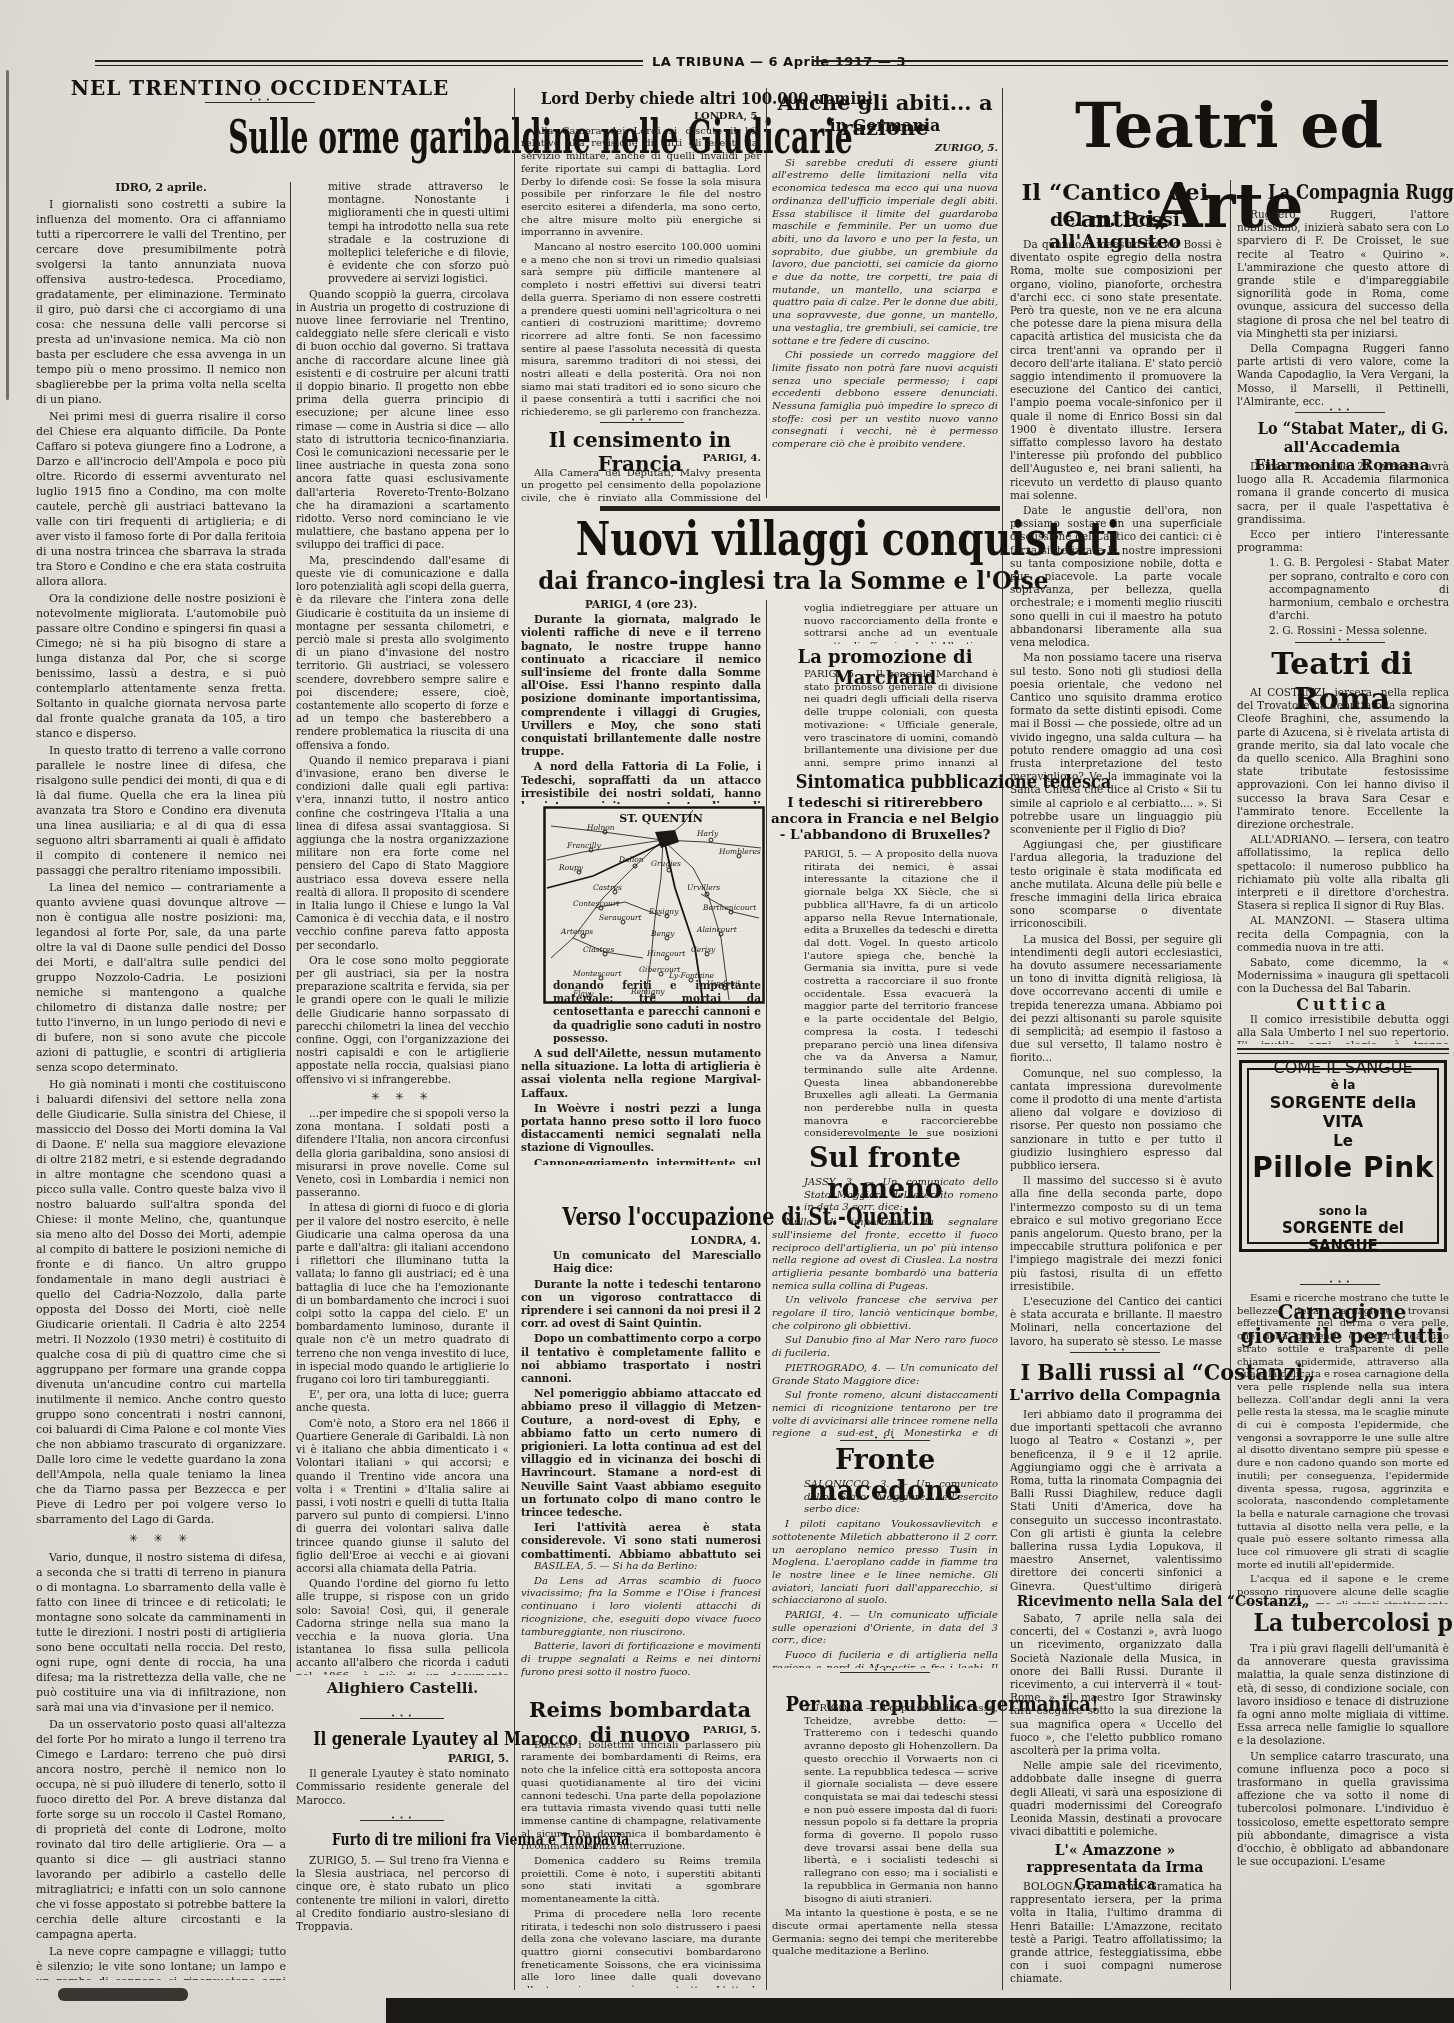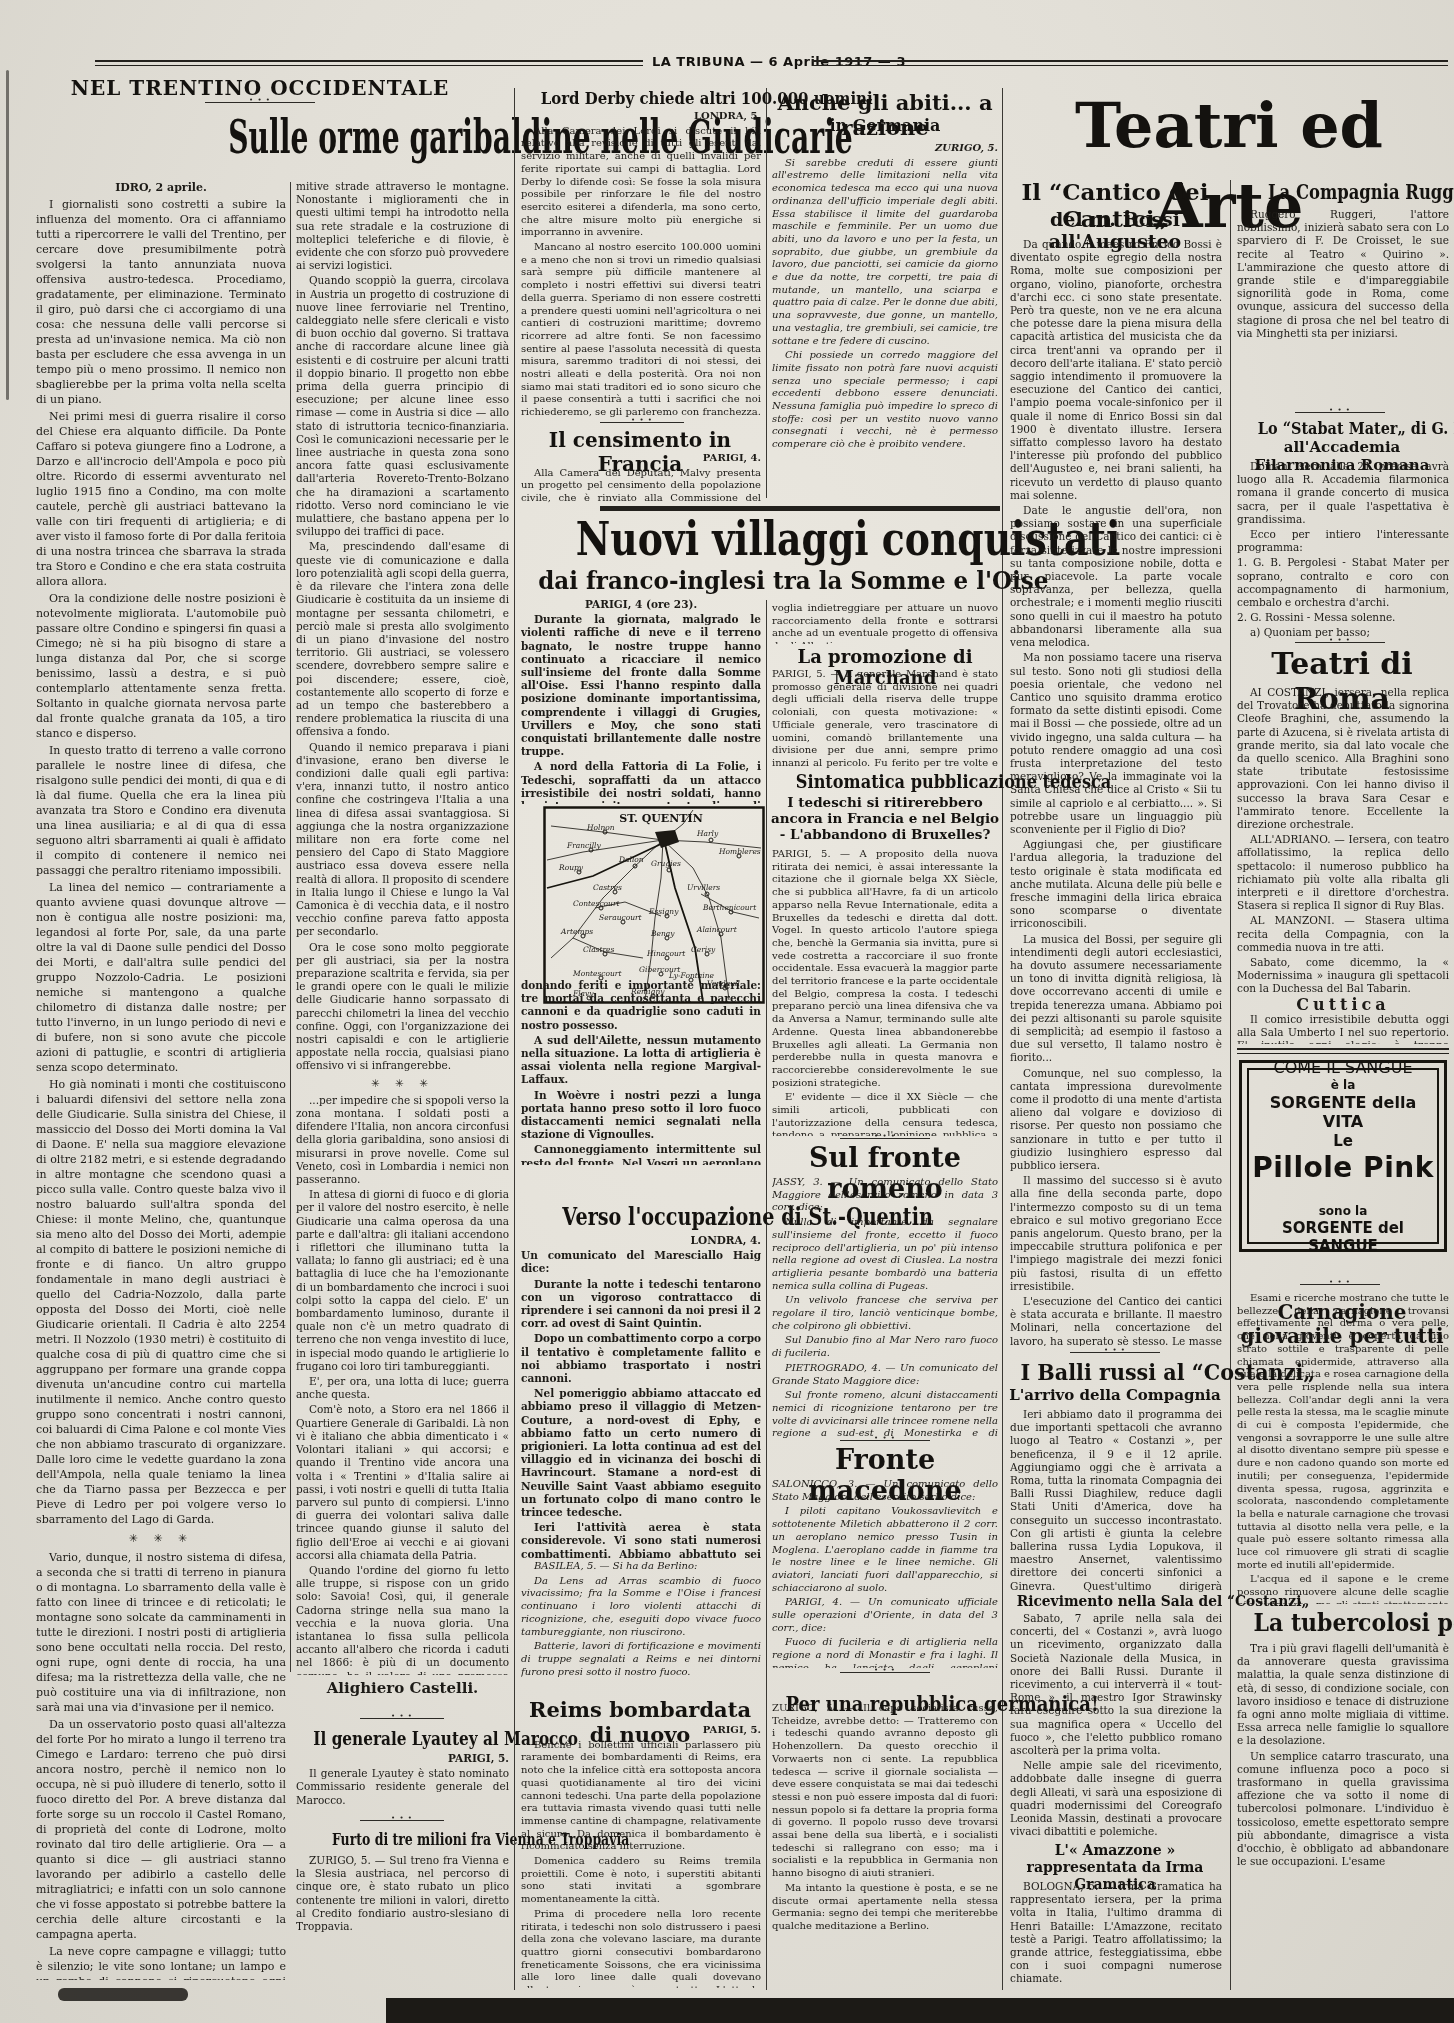--- a/index.html
+++ b/index.html
@@ -10,21 +10,21 @@
   .vr{position:absolute;width:1px;background:#3a3833;}
   .orn{position:absolute;height:0;border-top:1.5px solid #2c2a26;}
   .orn:after{content:"• • •";position:absolute;left:50%;top:-7px;transform:translateX(-50%);
              font-size:7px;letter-spacing:1px;background:transparent;color:#2c2a26;}
   .plainrule{position:absolute;background:#23211d;}
   .dr{position:absolute;border-top:2px solid #23211d;border-bottom:1px solid #23211d;height:3px;}
   .hd{position:absolute;font-weight:bold;text-align:center;color:#14120f;}
   .cond span{display:inline-block;white-space:nowrap;transform-origin:center;}
   .col{position:absolute;text-align:justify;overflow:hidden;}
   .col p{margin:0 0 2px 0;text-indent:13px;}
-  .col p.ni{text-indent:0;}
+  .col p.ni{text-indent:0;margin-left:32px;}
   .col p.stars{text-indent:0;text-align:center;letter-spacing:6px;margin:4px 0;}
   .dl{text-align:right !important;font-weight:bold;text-indent:0 !important;}
   .dlc{text-align:center !important;font-weight:bold;text-indent:0 !important;}
   .bd p{font-weight:bold;}
   .it p{font-style:italic;}
   .sig{text-align:center !important;font-weight:bold;font-size:15px;text-indent:0 !important;}
   .b10{font-size:10px;line-height:12.7px;}
   .b105{font-size:10.5px;line-height:13.2px;}
   .b11{font-size:11px;line-height:15px;}
   .mast{position:absolute;font-family:"DejaVu Sans","Liberation Sans",sans-serif;
@@ -340,20 +340,21 @@
   <div class="hd" style="left:1006px;top:1842px;width:218px;font-size:14px;line-height:17px;">L'« Amazzone » rappresentata da Irma Gramatica</div>
   <div class="col b105" style="left:1010px;top:1880px;width:212px;height:108px;">
     <p>BOLOGNA, 5. — Irma Gramatica ha rappresentato iersera, per la prima volta in Italia, l'ultimo dramma di Henri Bataille: L'Amazzone, recitato testè a Parigi. Teatro affollatissimo; la grande attrice, festeggiatissima, ebbe con i suoi compagni numerose chiamate.</p>
   </div>
 
   <div class="hd cond" style="left:1232px;top:180px;width:220px;font-size:20px;">
     <span style="transform:scaleX(.82);">La Compagnia Ruggeri al “Quirino„</span>
   </div>
   <div class="col b105" style="left:1237px;top:208px;width:212px;height:200px;">
     <p>Ruggero Ruggeri, l'attore nobilissimo, inizierà sabato sera con Lo sparviero di F. De Croisset, le sue recite al Teatro « Quirino ». L'ammirazione che questo attore di grande stile e d'impareggiabile signorilità gode in Roma, come ovunque, assicura del successo della stagione di prosa che nel bel teatro di via Minghetti sta per iniziarsi.</p>
+    <p>Della Compagna Ruggeri fanno parte artisti di vero valore, come la Wanda Capodaglio, la Vera Vergani, la Mosso, il Marselli, il Pettinelli, l'Almirante, ecc.</p>
 
   </div>
 
   <div class="orn" style="left:1295px;top:412px;width:90px;"></div>
   <div class="hd cond" style="left:1232px;top:418px;width:220px;font-size:17px;">
     <span style="transform:scaleX(.85);">Lo “Stabat Mater„ di G. B. Pergolesi</span>
   </div>
   <div class="hd" style="left:1232px;top:438px;width:220px;font-size:15px;">all'Accademia Filarmonica Romana</div>
   <div class="col b105" style="left:1237px;top:460px;width:212px;height:178px;">
     <p>Domani sera alle 21 precise avrà luogo alla R. Accademia filarmonica romana il grande concerto di musica sacra, per il quale l'aspettativa è grandissima.</p>

